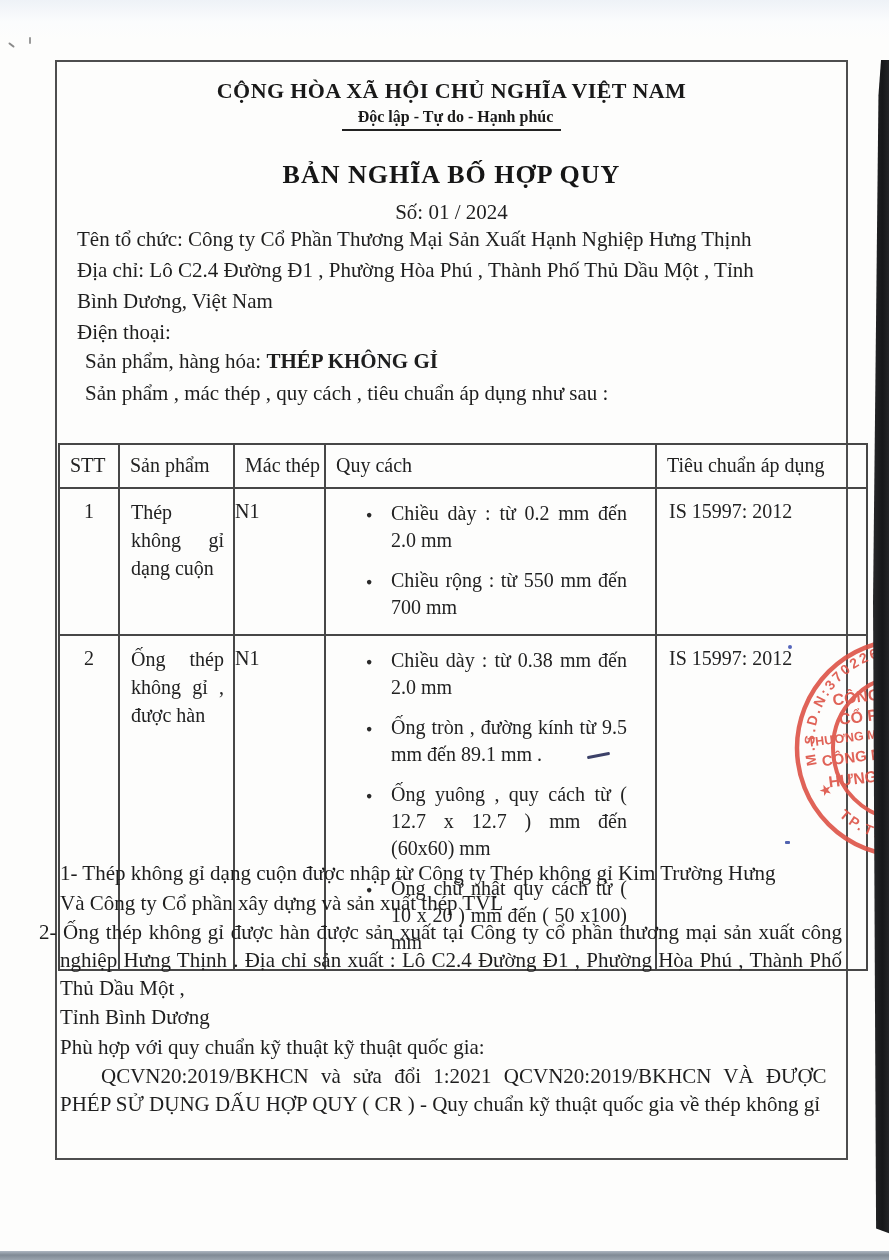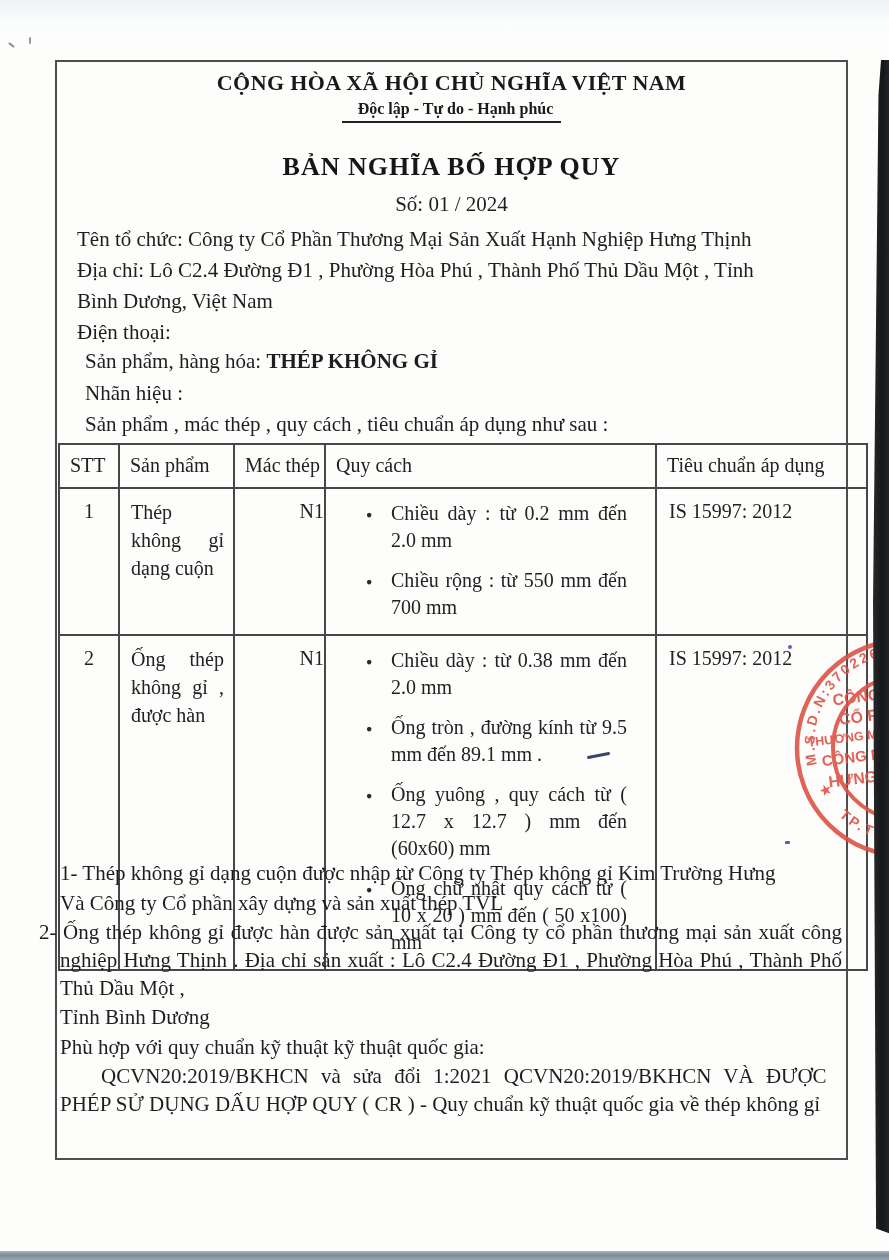--- a/index.html
+++ b/index.html
@@ -11,21 +11,21 @@
   }
   .page {
     position:relative; width:889px; height:1260px;
     background:linear-gradient(to bottom, #eef2f7 0px, #fbfcfd 22px, #fdfdfc 40px);
     overflow:hidden;
   }
   .frame {
     position:absolute; left:55px; top:60px; width:793px; height:1100px;
     border:2px solid #4e4e4e; background:transparent;
   }
-  .centered { position:absolute; left:0; width:100%; text-align:center; }
+  .centered { position:absolute; left:0; width:100%; text-align:center;margin-top:8px; }
   .national-title { top:8px; font-size:22px; font-weight:bold; letter-spacing:.4px; color:#191919; }
   .motto-wrap { top:38px; }
   .motto {
     display:inline-block; font-size:16px; font-weight:bold; color:#1a1a1a;
     border-bottom:2.5px solid #222; padding:0 8px 3px 16px;
   }
   .doc-title { top:90px; font-size:26px; font-weight:bold; letter-spacing:1px; color:#161616; }
   .doc-number { top:130px; font-size:21px; }
 
   .info-block { position:absolute; left:20px; top:162px; width:758px; font-size:21px; line-height:31px; }
@@ -40,21 +40,21 @@
   }
   table.products th, table.products td { border:2px solid #474747; vertical-align:top; }
   table.products th { font-weight:normal; text-align:left; height:44px; padding:9px 4px 0 10px; }
   th.c-stt, td.c-stt { width:60px; text-align:center; padding-left:0; }
   th.c-sp,  td.c-sp  { width:115px; }
   th.c-mt,  td.c-mt  { width:91px; }
   th.c-qc,  td.c-qc  { width:331px; }
   th.c-tc,  td.c-tc  { width:211px; }
   td.c-stt { padding-top:11px; }
   td.c-sp  { padding:9px 9px 0 11px; text-align:justify; line-height:28px; }
-  td.c-mt  { text-align:right; padding-top:11px; }
+  td.c-mt  { text-align:left; padding-top:11px; }
   td.c-tc  { padding:11px 4px 0 12px; }
   tr.row-1 { height:91px; }
   tr.row-2 { height:242px; }
   ul.specs { list-style:none; margin:0; padding:11px 28px 0 38px; }
   ul.specs li {
     position:relative; padding-left:27px; margin-bottom:13px;
     text-align:justify; line-height:27px;
   }
   ul.specs li::before {
     content:"\25CF"; position:absolute; left:2px; top:1px; font-size:10.5px; color:#2a2a2a;
@@ -113,21 +113,20 @@
     <div class="centered doc-number">Số: 01 / 2024</div>
 
     <div class="info-block">
       <p>Tên tổ chức: Công ty Cổ Phần Thương Mại Sản Xuất Hạnh Nghiệp Hưng Thịnh</p>
       <p class="info-address">Địa chỉ: Lô C2.4 Đường Đ1 , Phường Hòa Phú , Thành Phố Thủ Dầu Một , Tỉnh Bình Dương, Việt Nam</p>
       <p>Điện thoại:</p>
     </div>
 
     <div class="product-block">
       <p><span>Sản phẩm, hàng hóa: </span><b>THÉP KHÔNG GỈ</b></p>
-      <p>Nhãn hiệu :</p>
       <p>Sản phẩm , mác thép , quy cách , tiêu chuẩn áp dụng như sau :</p>
     </div>
 
     <table class="products">
       <tbody>
           <tr>
         <th class="c-stt">STT</th>
         <th class="c-sp">Sản phẩm</th>
         <th class="c-mt">Mác thép</th>
         <th class="c-qc">Quy cách</th>

